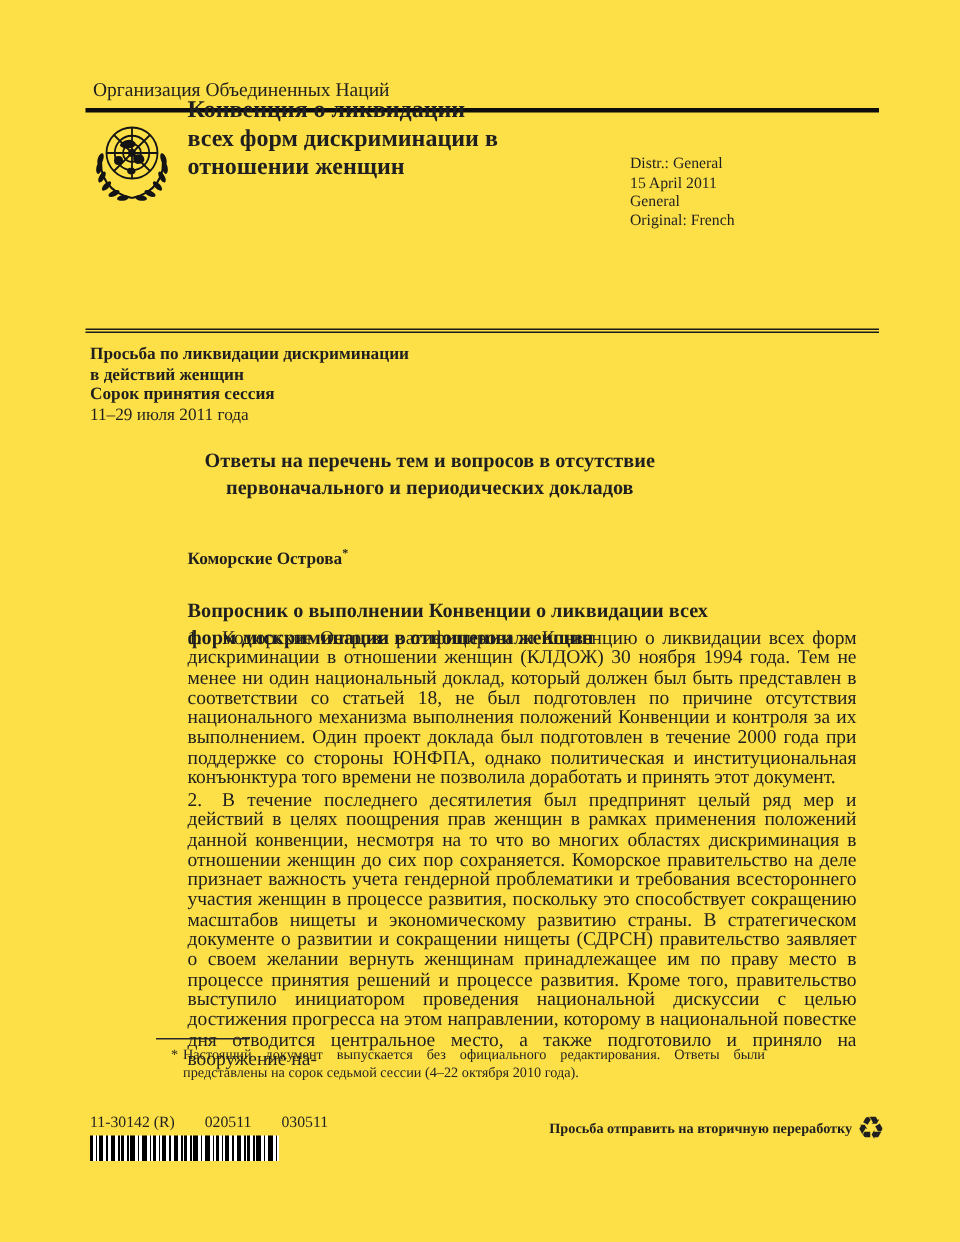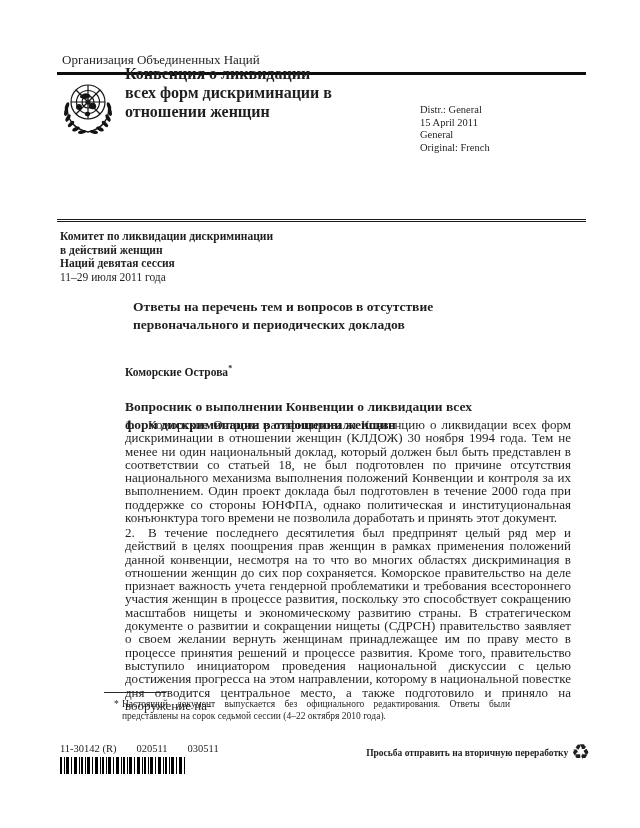--- a/index.html
+++ b/index.html
@@ -1,20 +1,20 @@
 <!DOCTYPE html>
 <html lang="ru"><head>
 <meta charset="utf-8">
 <style>
   html,body { margin:0; padding:0; background:#e8e8e8; }
   .page {
     position:relative;
     width:640px; height:828px;
     margin:0 auto;
-    background:#ffffff;
+    background:#fde047;
     font-family:"Liberation Serif", serif;
     color:#1f1f1f;
     overflow:hidden;
   }
   
   .org-name { position:absolute; left:62px; top:52px; font-size:13px; }
   .top-rule { position:absolute; left:57px; top:72px; width:529px; height:3px; background:#0d0d0d; }
   .doc-symbol { position:absolute; left:418px; top:44px; white-space:nowrap; }
   .doc-symbol .big { font-size:25px; letter-spacing:0.5px; }
   .doc-symbol .small { font-size:10px; }
@@ -27,22 +27,22 @@
   
   .double-rule {
     position:absolute; left:57px; top:219px; width:529px; height:3px;
     border-top:1px solid #1a1a1a; border-bottom:1px solid #1a1a1a;
     box-sizing:border-box;
   }
   .committee { position:absolute; left:60px; top:230px; font-size:11.5px; line-height:13.5px; }
   .committee .b { font-weight:bold; }
   
   .h1 {
-    position:absolute; left:133px; top:298px; width:345px;
-    font-size:13.5px; font-weight:bold; line-height:17.5px;
+    position:absolute; left:114px; top:298px; width:345px;
+    font-size:13.5px; font-weight:bold; line-height:17.5px;text-align:center;
   }
   .country { position:absolute; left:125px; top:364px; font-size:11.5px; font-weight:bold; }
   .country sup { font-size:8px; }
   .h2 {
     position:absolute; left:125px; top:371px; width:370px;
     font-size:13.5px; font-weight:bold; line-height:17.5px;margin-top:27px;
   }
   .para {
     position:absolute; left:125px; width:446px;
     font-size:13px; line-height:13.3px; text-align:justify;
@@ -132,23 +132,23 @@
 
   <div class="distr-block">
     <div>Distr.: General</div>
     <div>15 April 2011</div>
     <div>General</div>
     <div>Original: French</div>
   </div>
 
   <div class="double-rule"></div>
   <div class="committee">
-    <div class="b">Комитет по ликвидации дискриминации</div>
+    <div class="b">Просьба по ликвидации дискриминации</div>
     <div class="b">в действий женщин</div>
-    <div class="b">Наций девятая сессия</div>
+    <div class="b">Сорок принятия сессия</div>
     <div>11–29 июля 2011 года</div>
   </div>
 
   <div class="h1">Ответы на перечень тем и вопросов в отсутствие первоначального и периодических докладов</div>
 
   <div class="country">
     <span>Коморские Острова</span><sup>*</sup>
   </div>
 
   <div class="h2">Вопросник о выполнении Конвенции о ликвидации всех форм дискриминации в отношении женщин</div>

